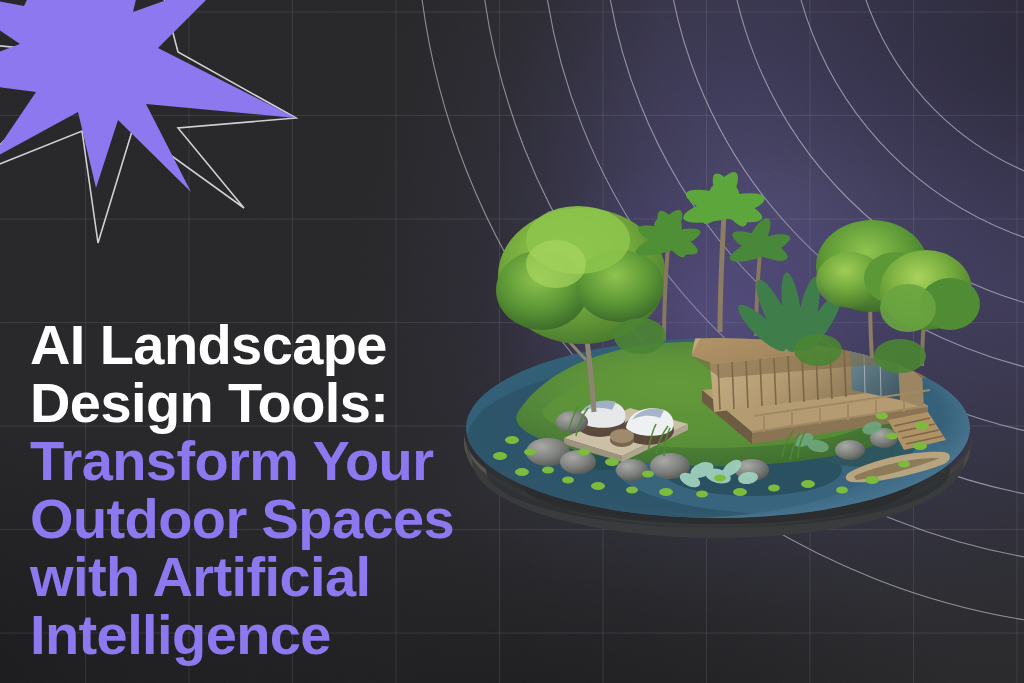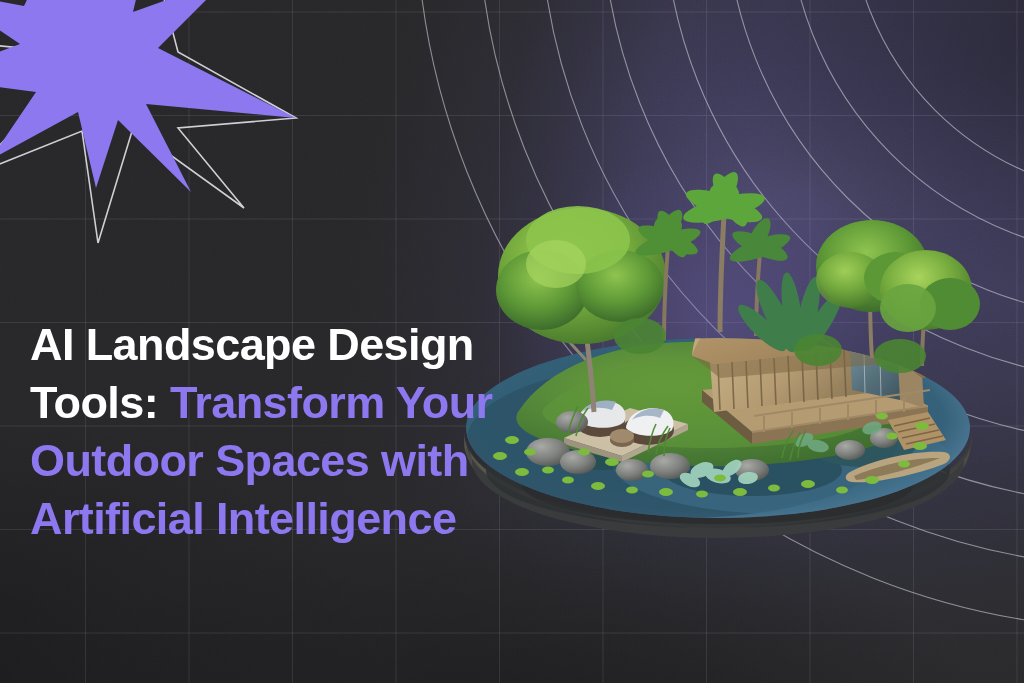--- a/index.html
+++ b/index.html
@@ -71,21 +71,21 @@
     background:radial-gradient(50% 50% at 50% 45%, rgba(110,98,170,.38) 0%, rgba(90,80,145,.16) 48%, rgba(90,80,145,0) 75%);
     pointer-events:none;
   }
 
   
   .headline{
     position:absolute;
     left:30px;
     top:316px;
     width:540px;
-    font-size:45px;
+    font-size:56px;
     line-height:58px;
     font-weight:700;
     letter-spacing:-.6px;
     color:#ffffff;
     margin:0;
   }
   .headline .accent{ color:#8d78f0; }
 </style>
 </head>
 <body>

